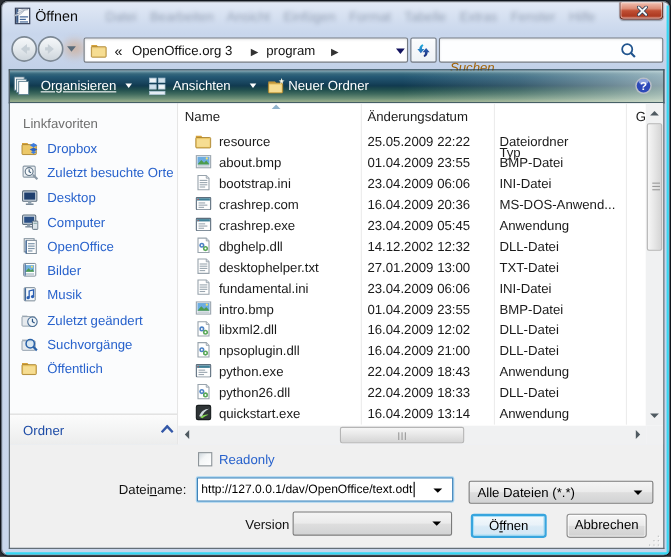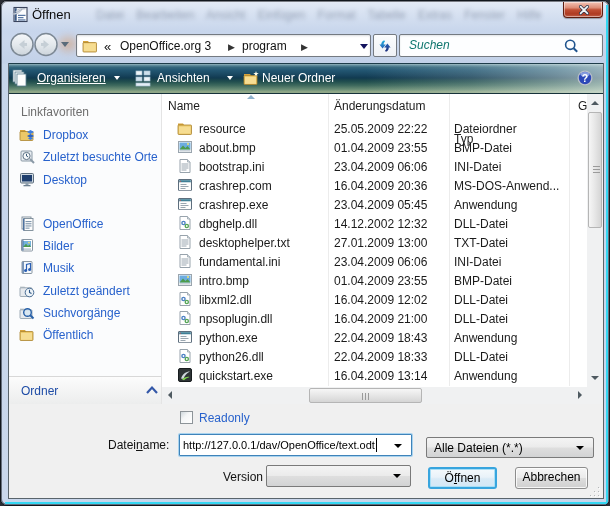--- a/index.html
+++ b/index.html
@@ -21,21 +21,21 @@
 #navblobs { position:absolute; left:53px; top:31px; width:28px; height:24px; background:radial-gradient(ellipse at center, rgba(216,130,58,0.42), rgba(216,130,58,0) 72%); filter:blur(2.5px); }
 #navcircles { position:absolute; left:9px; top:31px; }
 #navdrop { position:absolute; left:60px; top:41px; width:0; height:0; border-left:4px solid transparent; border-right:4px solid transparent; border-top:5px solid #5a6b7a; }
 #addr { position:absolute; left:75px; top:33px; width:295px; height:23px; background:#fff; border:1px solid #747a81; border-radius:2px; box-shadow:inset 0 1px 2px rgba(110,120,130,0.25); }
 #addr .ficon { position:absolute; left:5px; top:3px; }
 #addr .crumb { position:absolute; top:4px; font-size:12px; color:#111; white-space:nowrap; }
 #addr .chev { color:#333; font-size:9px; }
 #addr .darr { position:absolute; left:283px; top:9px; width:0; height:0; border-left:4.5px solid transparent; border-right:4.5px solid transparent; border-top:5.5px solid #12125e; }
 #refresh { position:absolute; left:372px; top:33px; width:24px; height:23px; background:linear-gradient(180deg,#fbfcfd,#eef2f6); border:1px solid #747a81; border-radius:2px; }
 #search { position:absolute; left:398px; top:33px; width:204px; height:23px; background:#fdfeff; border:1px solid #747a81; border-radius:2px; box-shadow:inset 0 1px 2px rgba(110,120,130,0.2); }
-#search .ph { position:absolute; left:9px; top:3px; font-size:12px; font-style:italic; color:#0f766e; }
+#search .ph { position:absolute; left:9px; top:19px; font-size:12px; font-style:italic; color:#a16207; }
 #search svg { position:absolute; right:23px; top:3px; }
 
 #toolbar { position:absolute; left:7px; top:62px; width:596px; height:31px; background:linear-gradient(90deg, rgba(235,245,243,0) 0%, rgba(235,245,243,0) 60%, rgba(235,245,243,0.18) 78%, rgba(235,245,243,0.42) 92%, rgba(235,245,243,0.58) 100%), linear-gradient(180deg, #93b2bb 0%, #5d8a9b 5%, #35677c 11%, #245874 20%, #17435c 40%, #113a50 48%, #16404d 52%, #23514f 62%, #3f6a5e 74%, #6c8f77 88%, #96ac8b 97%, #86a084 100%); border:1px solid #1e3d4a; border-bottom:1px solid #16323a; }
 .tbtn { position:absolute; top:5px; height:20px; color:#fff; font-size:12px; white-space:nowrap; }
 .tbtn .lbl { position:absolute; top:2px; }
 .caret { display:inline-block; width:0; height:0; border-left:3.5px solid transparent; border-right:3.5px solid transparent; border-top:4px solid #fff; }
 #help { position:absolute; right:10px; top:6px; }
 
 #content { position:absolute; left:8px; top:93px; width:594px; height:310px; background:#fff; }
 #sidebar { position:absolute; left:0; top:0; width:152px; height:282px; background:#fbfcfd; }
@@ -222,20 +222,31 @@
         </div>
       <div class="sitem" style="top:54px;">
           <svg width="16" height="16" viewBox="0 0 16 16">
             <rect x="2" y="3" width="11" height="10" rx="1" fill="#e9eef2" stroke="#8a99a6" stroke-width="1"></rect>
             <circle cx="7.5" cy="8" r="3.6" fill="#f6f9fb" stroke="#5f7385" stroke-width="1"></circle>
             <path d="M7.5 5.8 L7.5 8 L9.2 9" stroke="#3b5a77" stroke-width="1" fill="none"></path>
             <path d="M11 11 L15 15" stroke="#8a99a6" stroke-width="2"></path>
           </svg>
           <span class="txt">Zuletzt besuchte Orte</span>
         </div>
+      <div class="sitem" style="top:99px;">
+          <svg width="16" height="16" viewBox="0 0 16 16">
+            <rect x="1.5" y="2.5" width="12" height="8.5" rx="1" fill="#cfd9e2" stroke="#5d6e7d" stroke-width="1"></rect>
+            <rect x="3" y="4" width="9" height="5.5" fill="#2a4f84"></rect>
+            <rect x="5.5" y="11" width="3" height="1.6" fill="#8fa0ae"></rect>
+            <rect x="4" y="12.6" width="6" height="1.2" fill="#6e8091"></rect>
+            <rect x="10.5" y="8" width="5" height="7.5" rx="0.7" fill="#dde5ea" stroke="#5d6e7d" stroke-width="0.9"></rect>
+            <rect x="11.5" y="9.5" width="3" height="1" fill="#8aa"></rect>
+          </svg>
+          <span class="txt">Computer</span>
+        </div>
       <div class="sitem" style="top:121px;">
           <svg width="16" height="16" viewBox="0 0 16 16">
             <rect x="3" y="2" width="9" height="12" fill="#fff" stroke="#7a8a97" stroke-width="0.9"></rect>
             <rect x="5" y="3.5" width="9" height="12" fill="#fdfdfd" stroke="#7a8a97" stroke-width="0.9"></rect>
             <path d="M5 3.5 L5 15.5 L14 15.5" fill="none"></path>
             <rect x="6.5" y="6" width="6" height="1.1" fill="#7e96ab"></rect>
             <rect x="6.5" y="8.2" width="6" height="1.1" fill="#7e96ab"></rect>
             <rect x="6.5" y="10.4" width="6" height="1.1" fill="#7e96ab"></rect>
             <rect x="6.5" y="12.6" width="4" height="1.1" fill="#7e96ab"></rect>
             <rect x="4.1" y="3.5" width="1.2" height="12" fill="#40699c"></rect>

